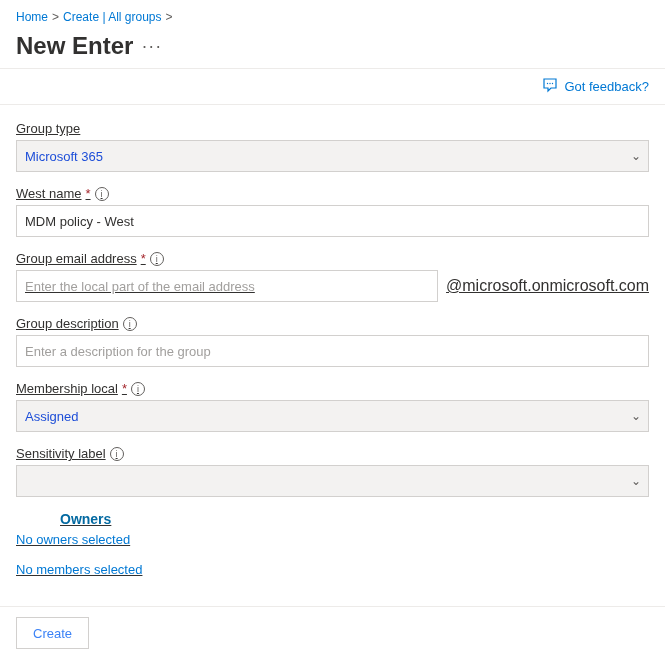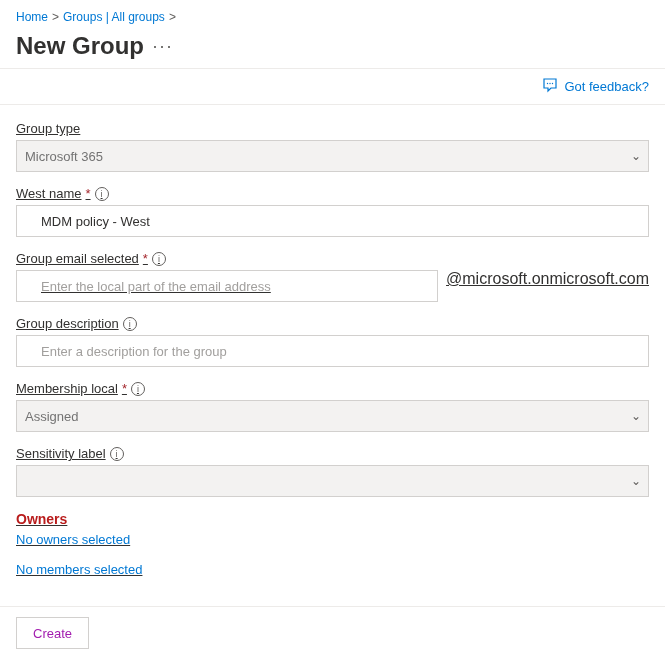--- a/index.html
+++ b/index.html
@@ -143,107 +143,109 @@
     .select-wrapper {
       position: relative;
     }
     .select-wrapper select {
       width: 100%;
       height: 32px;
       border: 1px solid #d2d0ce;
       background: #f3f2f1;
       padding: 0 32px 0 8px;
       font-size: 13px;
-      color: #737373;
+      color: #1d4ed8;
       appearance: none;
       cursor: pointer;
     }
     .select-chevron {
       position: absolute;
       right: 8px;
       top: 50%;
       transform: translateY(-50%);
       pointer-events: none;
       color: #605e5c;
       font-size: 12px;
     }
 
     
     .field-input {
       width: 100%;
       height: 32px;
       border: 1px solid #d2d0ce;
-      padding: 0 24px;
+      padding: 0 8px;
       font-size: 13px;
       color: #323130;
       outline: none;
       background: #fff;
     }
     .field-input::placeholder {
       color: #a19f9d;
     }
 
     
     .email-row {
       display: flex;
+      align-items: center;
       gap: 8px;
     }
     .email-row .field-input {
       flex: 1;
     }
     .email-domain {
       font-size: 16px;
       color: #323130;
       white-space: nowrap;
     }
 
     
     .section-label {
       font-size: 14px;
       font-weight: 600;
-      color: #b91c1c;
+      color: #0369a1;
       margin-bottom: 4px;
+      margin-left: 44px;
     }
     .link-text {
       color: #0078d4;
       font-size: 13px;
       cursor: pointer;
     }
 
     
     .footer-bar {
       border-top: 1px solid #edebe9;
       padding: 10px 16px;
       background: #fff;
     }
     .create-button {
       height: 32px;
       padding: 0 16px;
       border: 1px solid #d2d0ce;
       background: #fff;
       font-size: 13px;
-      color: #a21caf;
+      color: #3b82f6;
       cursor: pointer;
       font-family: 'Segoe UI', Arial, sans-serif;
     }
   </style>
 </head>
 <body>
 
 <div class="page-wrapper">
 
   <div class="breadcrumb">
     <a>Home</a>
     <span class="breadcrumb-sep">&gt;</span>
-    <a>Groups | All groups</a>
+    <a>Create | All groups</a>
     <span class="breadcrumb-sep">&gt;</span>
   </div>
 
   <div class="page-header">
-    <span class="page-title">New Group</span>
+    <span class="page-title">New Enter</span>
     <span class="more-icon">···</span>
   </div>
 
   <div class="divider"></div>
 
   <div class="feedback-bar">
     <span class="feedback-icon">
       <svg width="16" height="16" viewBox="0 0 16 16" fill="none" xmlns="http://www.w3.org/2000/svg">
         <path d="M2 2h12v9H9l-3 3v-3H2V2z" stroke="#0078d4" stroke-width="1.2" fill="none"></path>
         <circle cx="5.5" cy="6.5" r="0.7" fill="#0078d4"></circle>
@@ -277,21 +279,21 @@
       <div class="field-label">
         <span>West name</span>
         <span class="required-star">*</span>
         <span class="info-icon" title="More information">i</span>
       </div>
       <input type="text" class="field-input" value="MDM policy - West" style="">
     </div>
 
     <div class="form-group">
       <div class="field-label">
-        <span>Group email selected</span>
+        <span>Group email address</span>
         <span class="required-star">*</span>
         <span class="info-icon" title="More information">i</span>
       </div>
       <div class="email-row">
         <input type="text" class="field-input" placeholder="Enter the local part of the email address" style="">
         <span class="email-domain">@microsoft.onmicrosoft.com</span>
       </div>
     </div>
 
     <div class="form-group">

